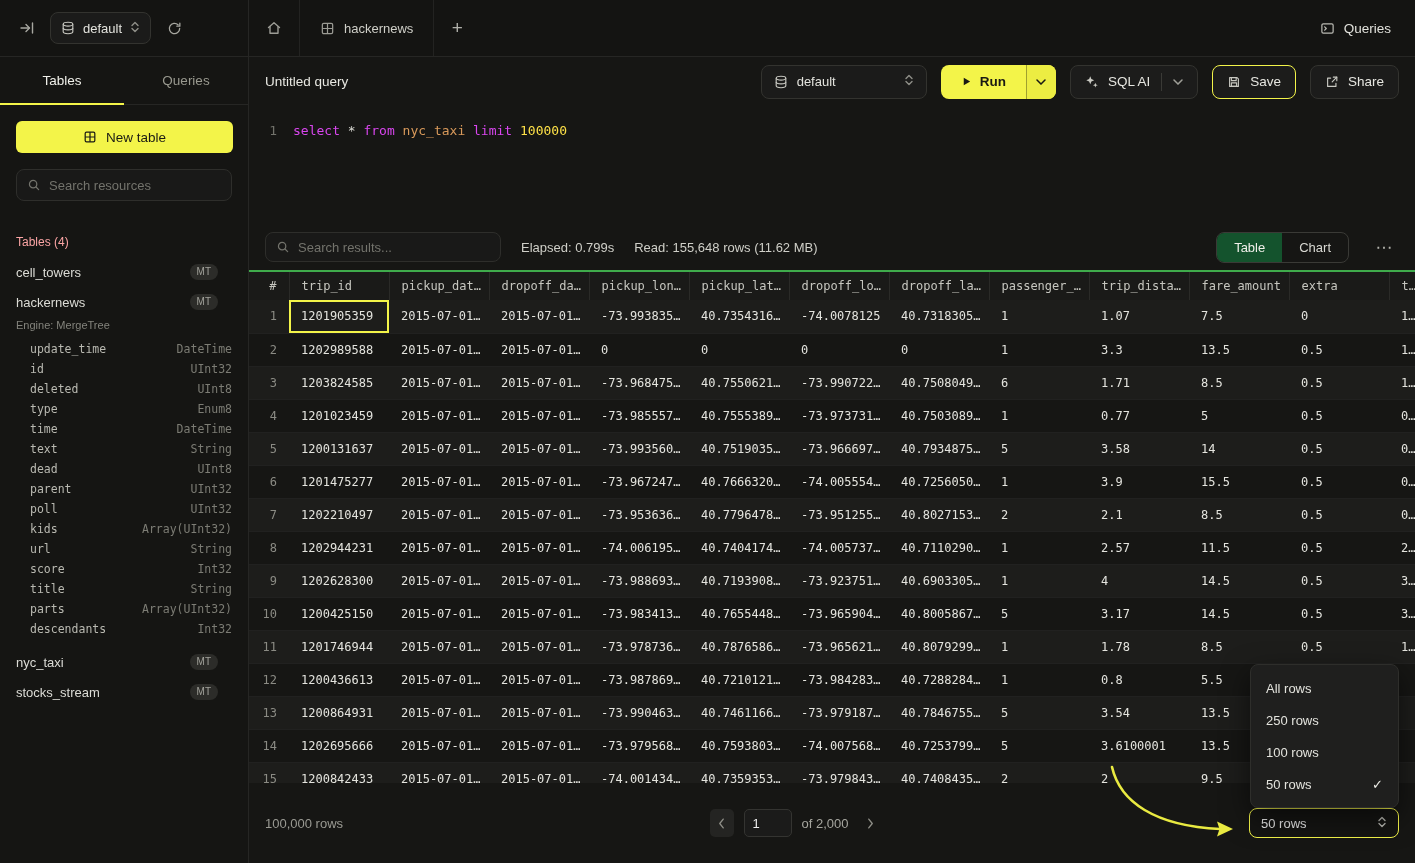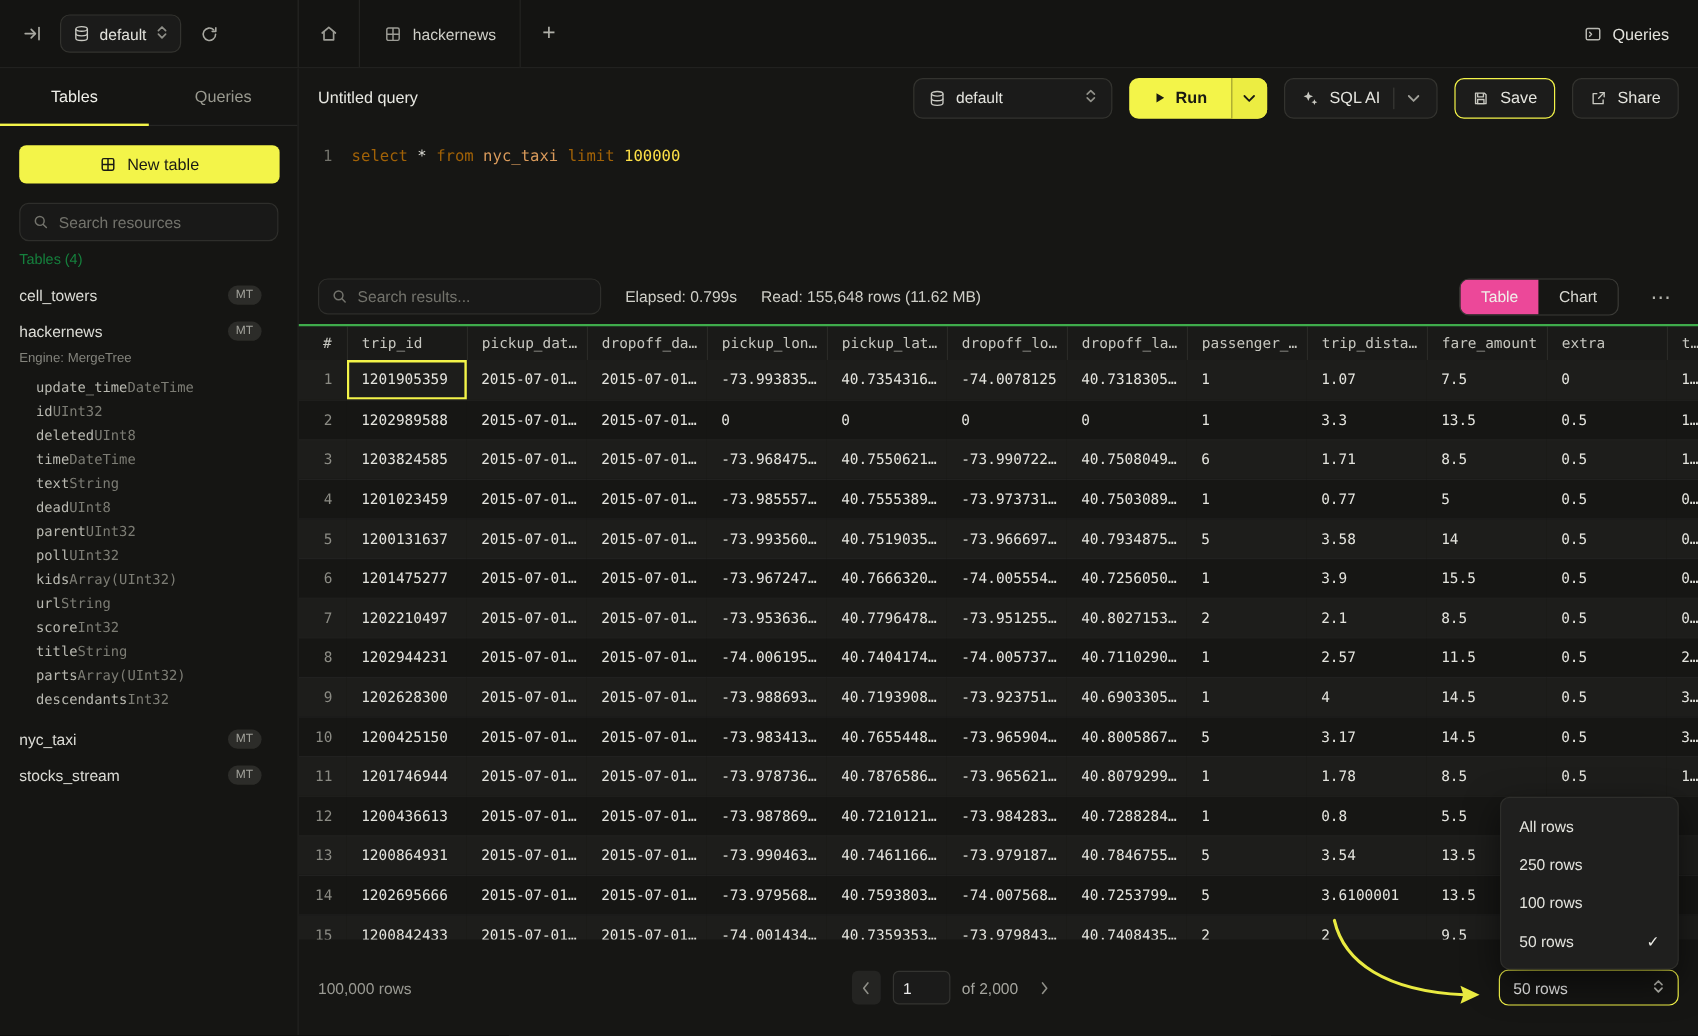--- a/index.html
+++ b/index.html
@@ -26,26 +26,26 @@
   
   .sidebar{position:absolute;top:57px;left:0;width:249px;height:806px;background:#151513;border-right:1px solid #262624;overflow:hidden}
   .side-tabs{display:flex;height:48px;border-bottom:1px solid #262624}
   .side-tab{flex:1;display:flex;align-items:center;justify-content:center;font-size:13.5px;color:#99998f;position:relative;cursor:pointer}
   .side-tab.active{color:#f0f0ea}
   .side-tab.active::after{content:"";position:absolute;left:0;right:0;bottom:-1px;height:2px;background:#f3f449}
   .new-table-btn{display:flex;align-items:center;justify-content:center;gap:9px;margin:16px;width:217px;height:32px;background:#f3f449;color:#1a1a14;border:none;border-radius:6px;font-size:13.5px;cursor:pointer;font-family:"Liberation Sans",sans-serif}
   .search-box{display:flex;align-items:center;gap:8px;margin:0 16px;height:32px;padding:0 10px;border:1px solid #2e2e2b;border-radius:8px;background:#191918;color:#73736c}
   .search-box input{flex:1;background:none;border:none;outline:none;color:#d9d9d3;font-size:13px;font-family:"Liberation Sans",sans-serif}
   .search-box input::placeholder{color:#73736c}
-  .section-label{margin:8px 16px 8px;font-size:12px;color:#15803d}
+  .section-label{margin:34px 16px 8px;font-size:12px;color:#fca5a5}
   .tbl-item{display:flex;align-items:center;height:30px;padding:0 30px 0 16px;font-size:13px;color:#dcdcd6;cursor:pointer}
   .badge{margin-left:auto;background:#2c2c29;color:#a2a29b;font-size:10px;line-height:1;padding:3px 7px;border-radius:8px}
   .engine{padding:2px 16px 8px;font-size:11px;color:#83837c}
   .schema-list{padding-bottom:8px}
-  .schema-row{display:flex;align-items:center;padding:3px 16px 3px 30px;font-family:"DejaVu Sans Mono",monospace;font-size:11.5px;line-height:14px}
+  .schema-row{display:flex;justify-content:space-between;align-items:center;padding:3px 16px 3px 30px;font-family:"DejaVu Sans Mono",monospace;font-size:11.5px;line-height:14px}
   .schema-name{color:#b9b9b1}
   .schema-type{color:#7c7c74}
 
   
   .main{position:absolute;top:57px;left:249px;width:1166px;height:806px;background:#161614;display:flex;flex-direction:column}
   .query-header{height:49px;flex:0 0 49px;display:flex;align-items:center;padding:0 16px;gap:14px}
   .qh-title{font-size:13.5px;color:#e8e8e2;margin-right:auto}
   .select-pill{height:34px;width:166px;display:flex;align-items:center;gap:9px;padding:0 12px;border:1px solid #33332f;border-radius:8px;background:#1b1b1a;color:#e3e3dd;font-size:13px;cursor:pointer}
   .select-pill .updown{margin-left:auto;color:#8f8f88}
   .run-btn{height:34px;display:flex;align-items:stretch;border:none;border-radius:8px;overflow:hidden;background:#f3f449;color:#191913;cursor:pointer;padding:0;font-family:"Liberation Sans",sans-serif}
@@ -53,34 +53,34 @@
   .run-caret{display:flex;align-items:center;justify-content:center;width:30px;border-left:1px solid rgba(20,20,10,.35);background:#eced42}
   .ghost-btn{height:34px;display:flex;align-items:center;gap:9px;padding:0 14px;border:1px solid #33332f;border-radius:8px;background:#1c1c1b;color:#e6e6e0;font-size:13.5px;cursor:pointer;font-family:"Liberation Sans",sans-serif}
   .ghost-btn .divider{width:1px;height:18px;background:#3a3a36;margin:0 2px}
   .save-btn{border:1.5px solid #f3f449}
   .b-icon{display:flex;color:#c9c9c2}
 
   
   .editor{flex:0 0 118px;padding-top:16px;font-family:"DejaVu Sans Mono",monospace;font-size:13px;cursor:text}
   .editor-line{display:flex;line-height:18px}
   .gutter{width:44px;flex:0 0 44px;text-align:right;padding-right:16px;color:#72726b}
-  .tok-keyword{color:#a16207}
+  .tok-keyword{color:#d946ef}
   .tok-plain{color:#d8d8d2}
   .tok-table{color:#d99a5b}
   .tok-number{color:#fde047}
 
   
   .results-toolbar{flex:0 0 46px;display:flex;align-items:center;padding:0 16px;gap:20px}
   .search-results{width:236px;height:30px;display:flex;align-items:center;gap:8px;padding:0 10px;border:1px solid #2e2e2b;border-radius:8px;background:#191918;color:#73736c}
   .search-results input{flex:1;min-width:0;background:none;border:none;outline:none;color:#d9d9d3;font-size:13px;font-family:"Liberation Sans",sans-serif}
   .search-results input::placeholder{color:#73736c}
   .stat{font-size:13px;color:#cfcfc8;white-space:nowrap}
   .view-toggle{margin-left:auto;display:flex;border:1px solid #3a3a36;border-radius:8px;overflow:hidden}
   .view-btn{padding:7px 17px;font-size:13px;color:#d9d9d3;background:none;border:none;cursor:pointer;font-family:"Liberation Sans",sans-serif}
-  .view-btn.active{background:#ec4899;color:#f0f0ea}
+  .view-btn.active{background:#14532d;color:#f0f0ea}
   .more-btn{width:30px;background:none;border:none;color:#b3b3ac;font-size:17px;cursor:pointer;text-align:center}
 
   
   .results-table-wrap{flex:0 0 513px;overflow:hidden;border-top:2px solid #3fab4b;position:relative}
   table{width:100%;border-collapse:collapse;table-layout:fixed;font-family:"DejaVu Sans Mono",monospace;font-size:12px}
   thead th{height:28px;background:#1a1a18;color:#c6c6bf;font-weight:normal;text-align:left;padding:0 12px;border-right:1px solid #2a2a27;white-space:nowrap;overflow:hidden;cursor:pointer}
   thead th.rownum{text-align:right}
   tbody td{height:33px;padding:0 12px;color:#e4e4de;white-space:nowrap;overflow:hidden;border-bottom:1px solid #212120;cursor:default}
   tbody tr:nth-child(odd){background:#1d1d1b}
   tbody tr:nth-child(even){background:#161614}
@@ -218,20 +218,24 @@
         </div>
         <div class="schema-row">
           <span class="schema-name">id</span>
           <span class="schema-type">UInt32</span>
         </div>
         <div class="schema-row">
           <span class="schema-name">deleted</span>
           <span class="schema-type">UInt8</span>
         </div>
         <div class="schema-row">
+          <span class="schema-name">type</span>
+          <span class="schema-type">Enum8</span>
+        </div>
+        <div class="schema-row">
           <span class="schema-name">time</span>
           <span class="schema-type">DateTime</span>
         </div>
         <div class="schema-row">
           <span class="schema-name">text</span>
           <span class="schema-type">String</span>
         </div>
         <div class="schema-row">
           <span class="schema-name">dead</span>
           <span class="schema-type">UInt8</span>

